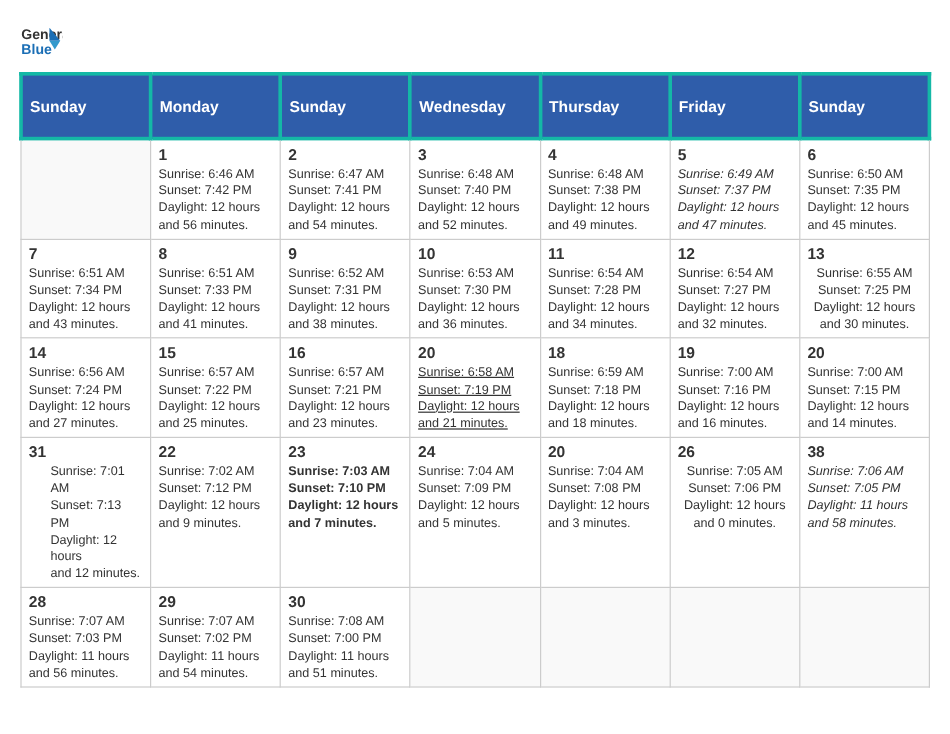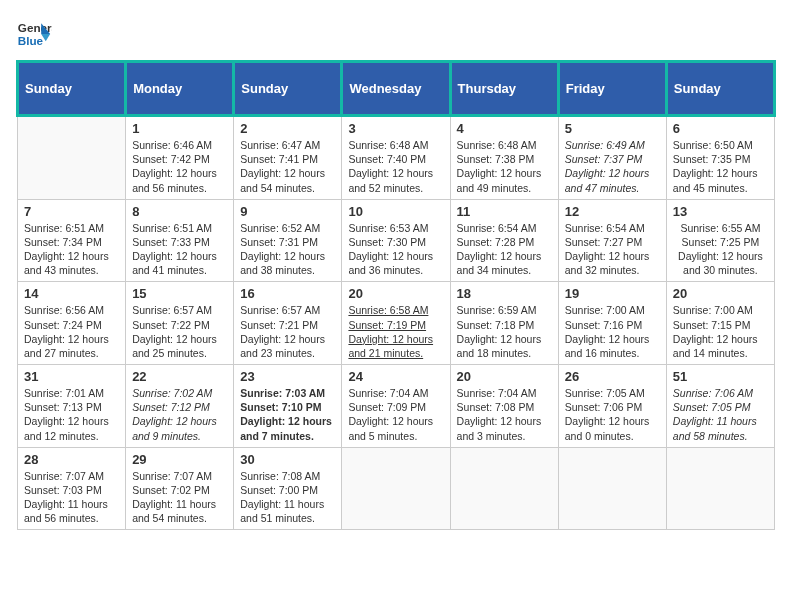--- a/index.html
+++ b/index.html
@@ -249,28 +249,28 @@
           <span class="day-num">20</span>
           <div class="day-info" style="white-space: pre-line;">Sunrise: 7:00 AM
 Sunset: 7:15 PM
 Daylight: 12 hours
 and 14 minutes.</div>
         </td>
       </tr>
       <tr>
         <td>
           <span class="day-num">31</span>
-          <div class="day-info" style="white-space: pre-line;">Sunrise: 7:01 AM
+          <div class="day-info" style="white-space: pre-line; margin-left: 18px;">Sunrise: 7:01 AM
 Sunset: 7:13 PM
 Daylight: 12 hours
 and 12 minutes.</div>
         </td>
         <td>
           <span class="day-num">22</span>
-          <div class="day-info" style="white-space: pre-line; font-style: italic;">Sunrise: 7:02 AM
+          <div class="day-info" style="white-space: pre-line;">Sunrise: 7:02 AM
 Sunset: 7:12 PM
 Daylight: 12 hours
 and 9 minutes.</div>
         </td>
         <td>
           <span class="day-num">23</span>
           <div class="day-info" style="white-space: pre-line; font-weight: bold;">Sunrise: 7:03 AM
 Sunset: 7:10 PM
 Daylight: 12 hours
 and 7 minutes.</div>
@@ -284,27 +284,27 @@
         </td>
         <td>
           <span class="day-num">20</span>
           <div class="day-info" style="white-space: pre-line;">Sunrise: 7:04 AM
 Sunset: 7:08 PM
 Daylight: 12 hours
 and 3 minutes.</div>
         </td>
         <td>
           <span class="day-num">26</span>
-          <div class="day-info" style="white-space: pre-line;">Sunrise: 7:05 AM
+          <div class="day-info" style="white-space: pre-line; text-align: center;">Sunrise: 7:05 AM
 Sunset: 7:06 PM
 Daylight: 12 hours
 and 0 minutes.</div>
         </td>
         <td>
-          <span class="day-num">51</span>
+          <span class="day-num">38</span>
           <div class="day-info" style="white-space: pre-line; font-style: italic;">Sunrise: 7:06 AM
 Sunset: 7:05 PM
 Daylight: 11 hours
 and 58 minutes.</div>
         </td>
       </tr>
       <tr>
         <td>
           <span class="day-num">28</span>
           <div class="day-info" style="white-space: pre-line;">Sunrise: 7:07 AM

